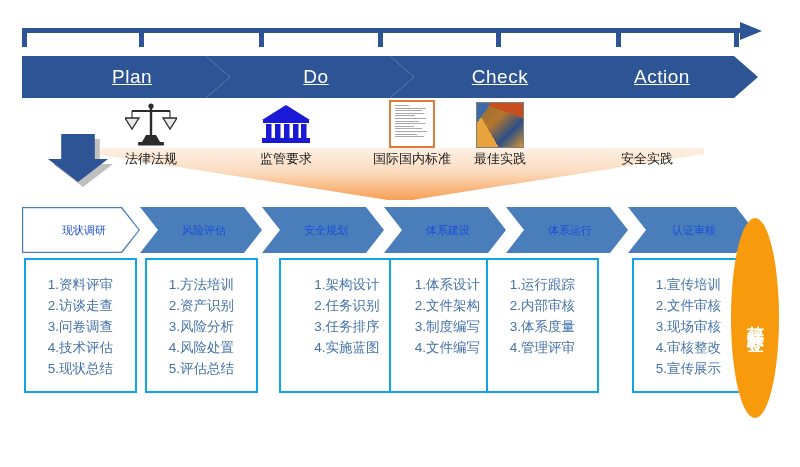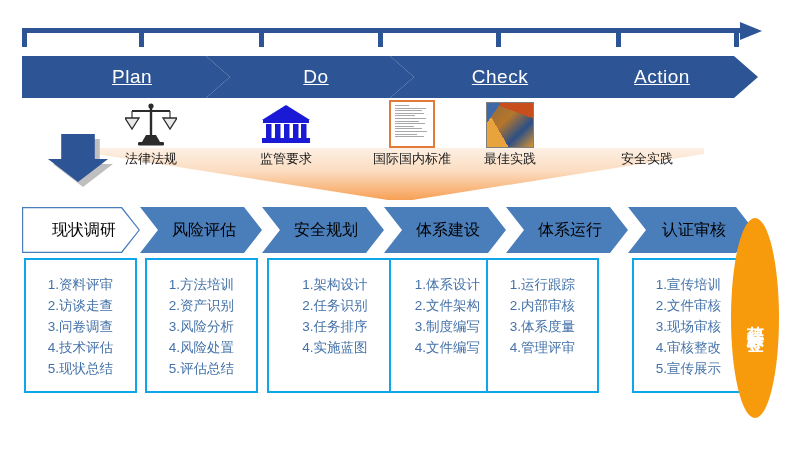--- a/index.html
+++ b/index.html
@@ -55,21 +55,21 @@
       linear-gradient(to bottom right,#8d6b3f,#b5762c 40%,#2c4f86 70%,#d9952f 100%);
   }
   .doc-thumb{width:46px;height:48px;border:2px solid #e07b39;background:#ffffff;
     padding:3px 4px;box-sizing:border-box;}
   .doc-line{height:1px;background:#a9a9a9;margin-bottom:1.6px;}
 
   
   .steps{position:absolute;left:22px;top:207px;height:46px;}
   .step{
     position:absolute;top:0;height:46px;background:#ffffff;
-    color:#000000;font-size:16px;
+    color:#1d4ed8;font-size:11px;
     display:flex;align-items:center;justify-content:center;
   }
   .step .inner{
     position:absolute;inset:0;
     background:#4a7ebb;
     clip-path:polygon(0 0,calc(100% - 18px) 0,100% 50%,calc(100% - 18px) 100%,0 100%,
                       0 calc(100% - 1.2px),calc(100% - 18.8px) calc(100% - 1.2px),
                       calc(100% - 1.4px) 50%,calc(100% - 18.8px) 1.2px,1.2px 1.2px,1.2px calc(100% - 1.2px),0 calc(100% - 1.2px));
   }
   .step.notch .inner{
@@ -190,21 +190,21 @@
         <div class="doc-line" style="width:55%"></div>
         <div class="doc-line" style="width:80%"></div>
         <div class="doc-line" style="width:94%"></div>
         <div class="doc-line" style="width:66%"></div>
         <div class="doc-line" style="width:84%"></div>
       </div>
     </div>
     <div class="icon-label">国际国内标准</div>
   </div>
 
-  <div class="icon-item" style="left:467px;top:100px;width:86px">
+  <div class="icon-item" style="left:457px;top:100px;width:86px">
     <div class="icon-box">
       <div class="photo-thumb"></div>
     </div>
     <div class="icon-label">最佳实践</div>
   </div>
 
   <div class="icon-item" style="left:597px;top:100px;width:100px">
     <div class="icon-box"></div>
     <div class="icon-label">安全实践</div>
   </div>
@@ -249,21 +249,21 @@
   <div class="dbox" style="left:145px;width:113px">
     <ul>
       <li>1.方法培训</li>
       <li>2.资产识别</li>
       <li>3.风险分析</li>
       <li>4.风险处置</li>
       <li>5.评估总结</li>
     </ul>
   </div>
 
-  <div class="dbox" style="left:267px;width:136px">
+  <div class="dbox" style="left:279px;width:136px">
     <ul>
       <li>1.架构设计</li>
       <li>2.任务识别</li>
       <li>3.任务排序</li>
       <li>4.实施蓝图</li>
     </ul>
   </div>
 
   <div class="dbox" style="left:389px;width:117px">
     <ul>

